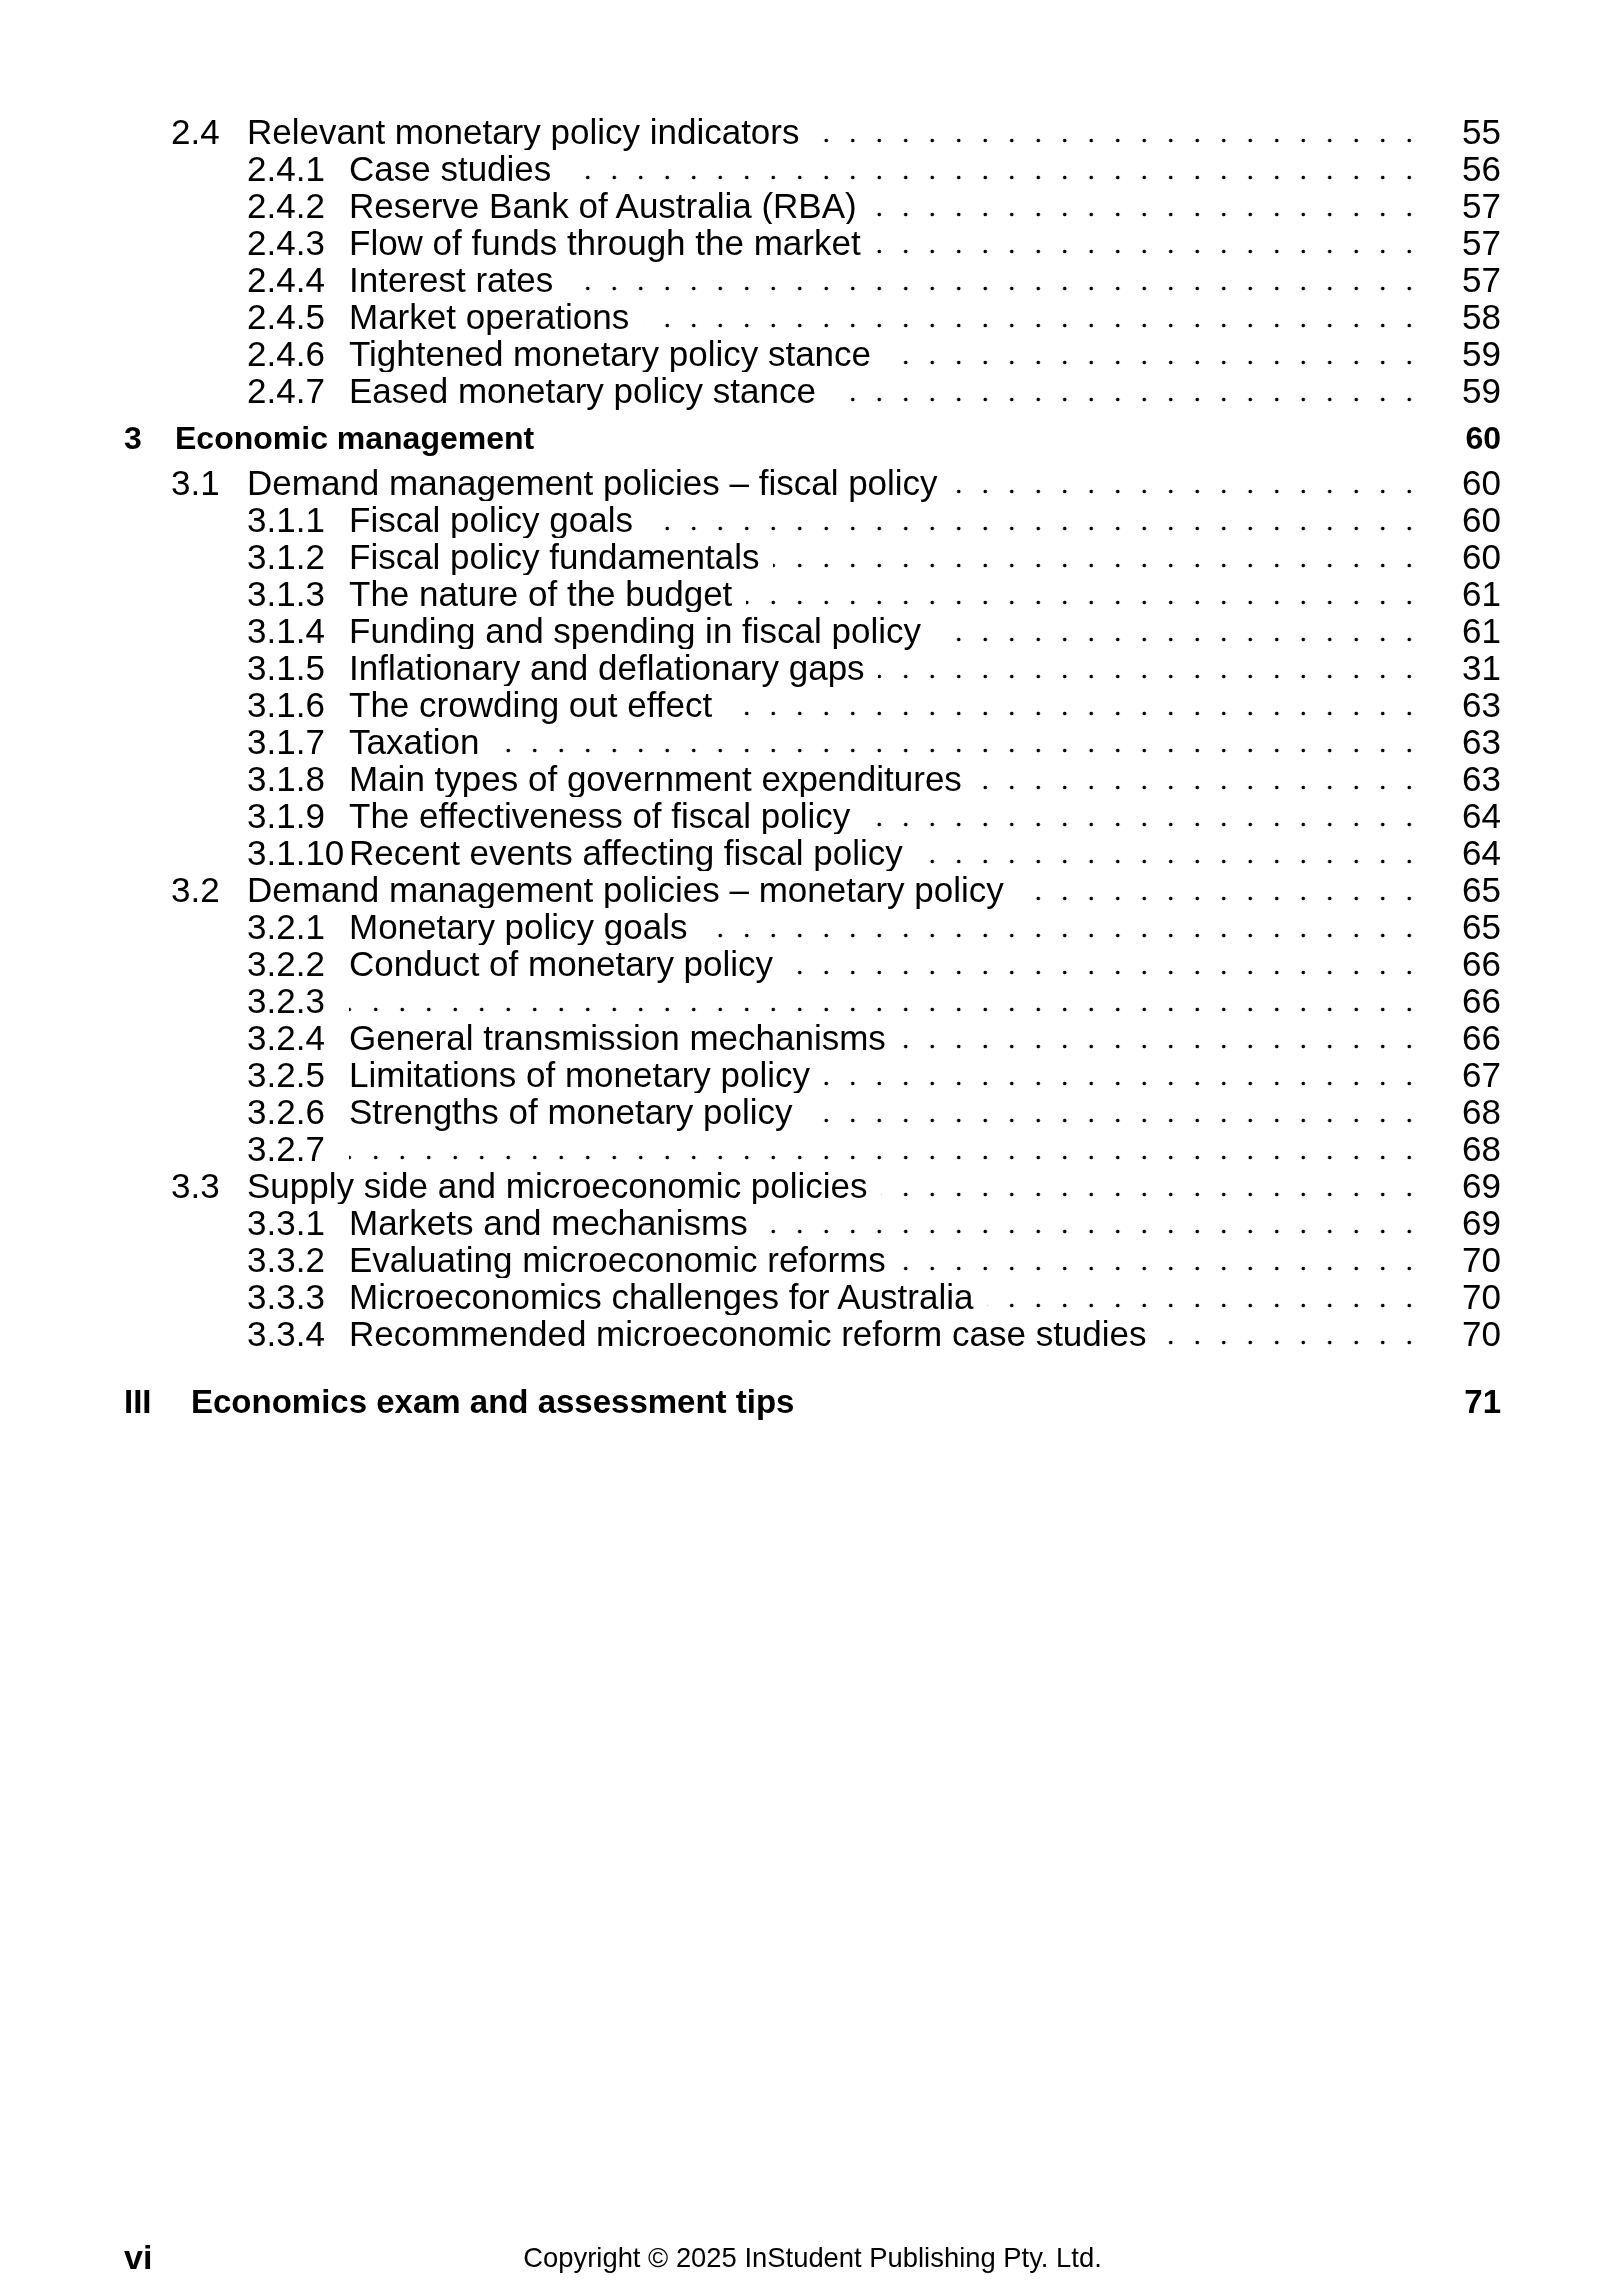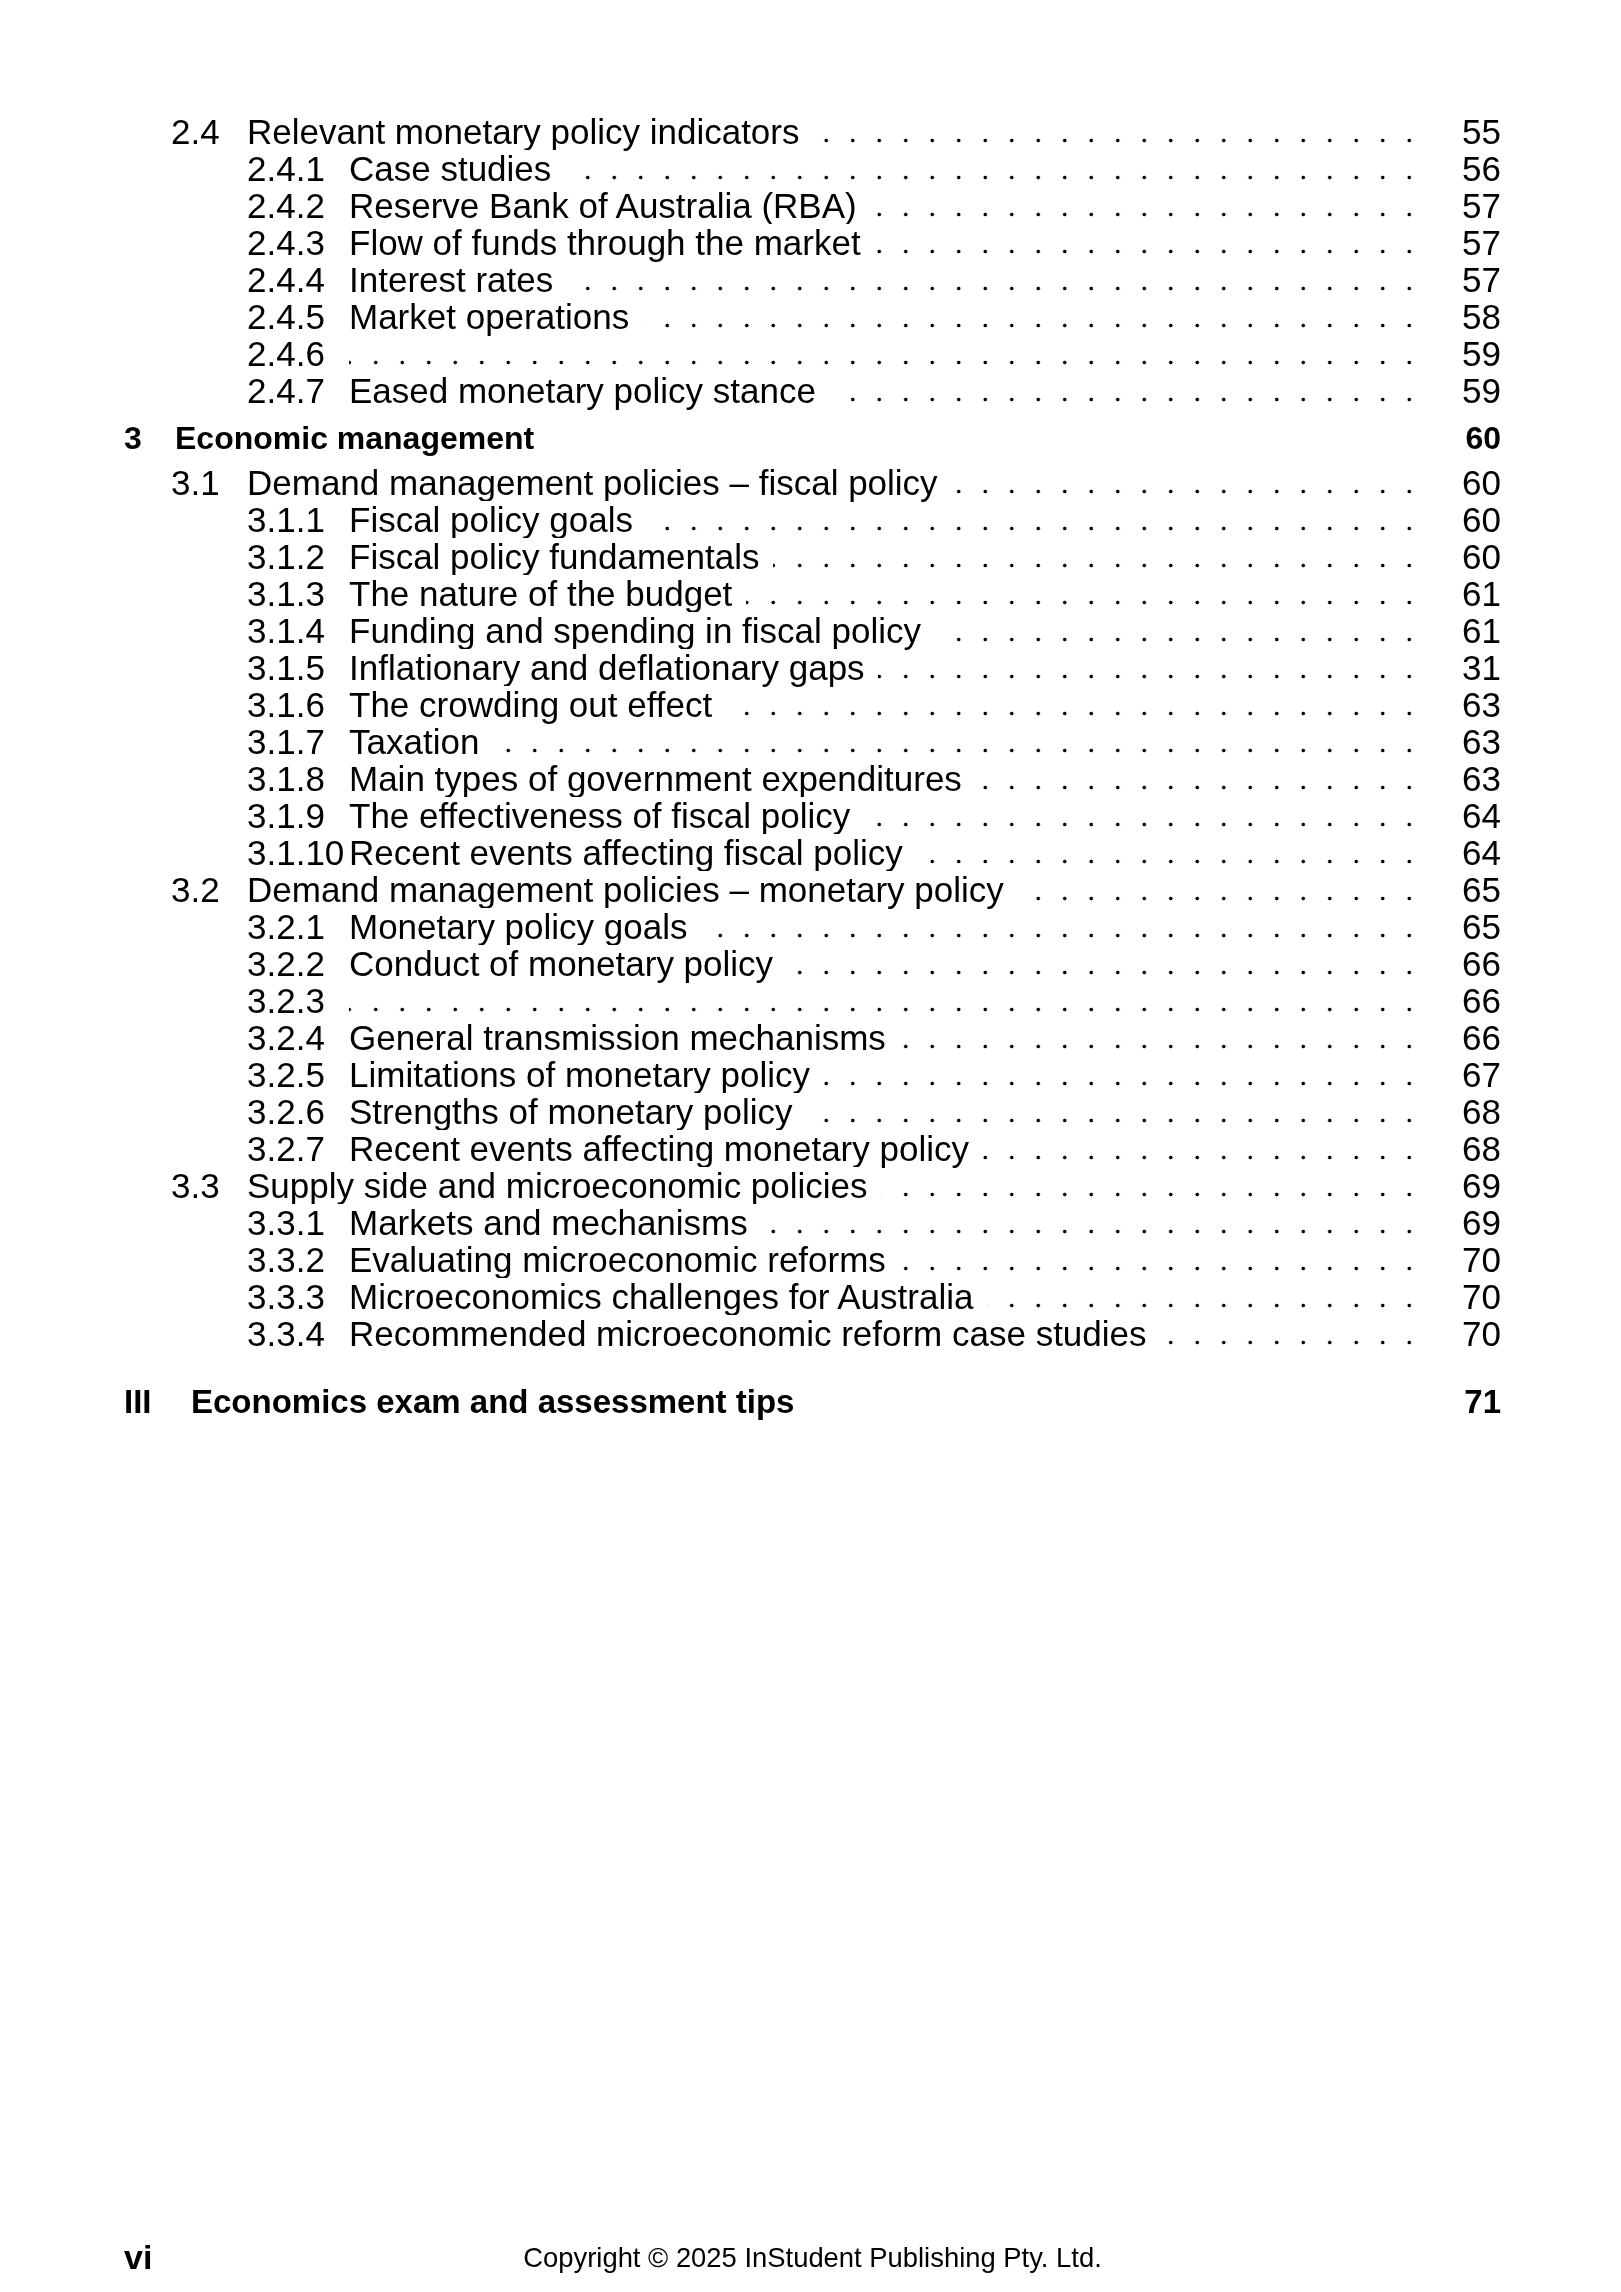--- a/index.html
+++ b/index.html
@@ -124,20 +124,21 @@
       <span class="pagenum">57</span>
     </div>
       <div class="toc-row lvl-subsection">
       <span class="num">2.4.5</span>
       <span class="title">Market operations</span>
       <span class="fill"></span>
       <span class="pagenum">58</span>
     </div>
       <div class="toc-row lvl-subsection">
       <span class="num">2.4.6</span>
+      <span class="title">Tightened monetary policy stance</span>
       <span class="fill"></span>
       <span class="pagenum">59</span>
     </div>
       <div class="toc-row lvl-subsection">
       <span class="num">2.4.7</span>
       <span class="title">Eased monetary policy stance</span>
       <span class="fill"></span>
       <span class="pagenum">59</span>
     </div>
       <div class="toc-row lvl-chapter">
@@ -248,21 +249,20 @@
       <span class="pagenum">67</span>
     </div>
       <div class="toc-row lvl-subsection">
       <span class="num">3.2.6</span>
       <span class="title">Strengths of monetary policy</span>
       <span class="fill"></span>
       <span class="pagenum">68</span>
     </div>
       <div class="toc-row lvl-subsection">
       <span class="num">3.2.7</span>
-      <span class="title">Recent events affecting monetary policy</span>
       <span class="fill"></span>
       <span class="pagenum">68</span>
     </div>
       <div class="toc-row lvl-section">
       <span class="num">3.3</span>
       <span class="title">Supply side and microeconomic policies</span>
       <span class="fill"></span>
       <span class="pagenum">69</span>
     </div>
       <div class="toc-row lvl-subsection">

